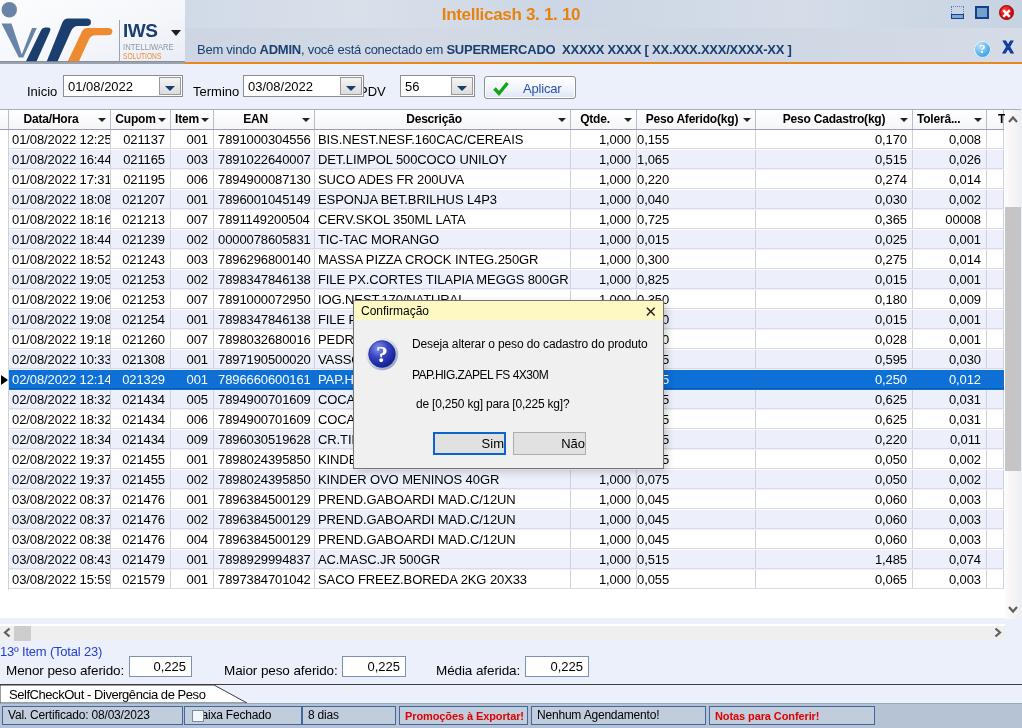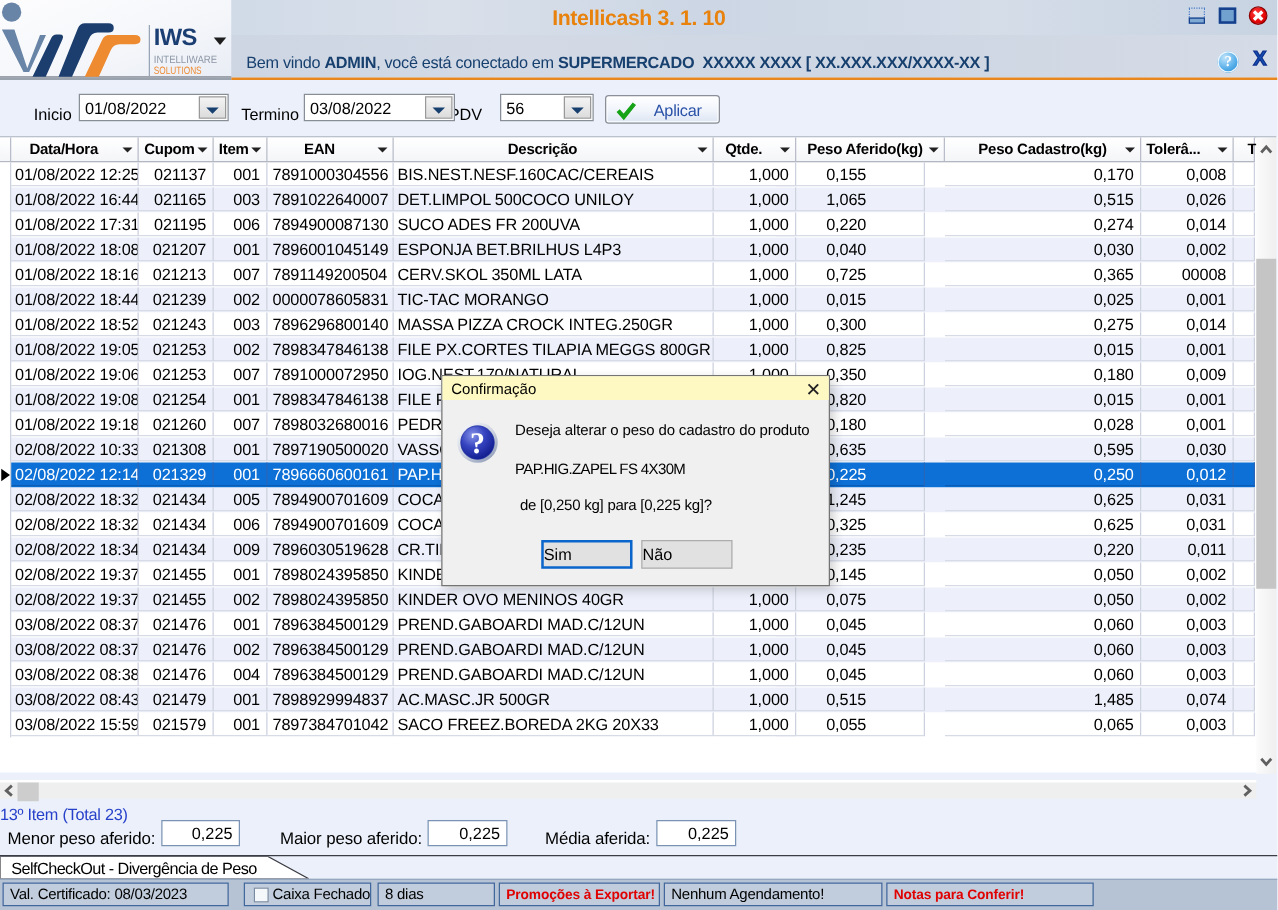--- a/index.html
+++ b/index.html
@@ -72,21 +72,21 @@
 .row.alt{background:#edf0fa}
 .row.sel{background:#0c70d6;color:#fff}
 .c{position:absolute;top:0;height:19px;line-height:19px;font-size:13px;letter-spacing:-0.1px;border-right:1px solid #ccd1de;border-bottom:1px solid #d7dbe6;overflow:hidden;white-space:nowrap}
 .row.sel .c{border-right-color:#2a66b8;border-bottom-color:#0a5cb4}
 .c1{left:9px;width:102px;padding-left:3px}
 .c2{left:111px;width:60px;text-align:right;padding-right:5px}
 .c3{left:171px;width:43px;text-align:right;padding-right:5px}
 .c4{left:214px;width:101px;padding-left:4px}
 .c5{left:315px;width:256px;padding-left:3px}
 .c6{left:571px;width:66px;text-align:right;padding-right:5px}
-.c7{left:621px;width:119px;text-align:center;padding-right:6px}
+.c7{left:637px;width:119px;text-align:left;padding-right:6px}
 .c8{left:756px;width:157px;text-align:right;padding-right:5px}
 .c9{left:913px;width:74px;text-align:right;padding-right:5px}
 .c10,.c10e{left:987px;width:17px}
 .mark{position:absolute;left:1px;top:5px;width:0;height:0;border-top:5px solid transparent;border-bottom:5px solid transparent;border-left:7px solid #000;z-index:3}
 .gutl{position:absolute;left:8px;top:20px;width:1px;height:460px;background:#ccd1de;z-index:2}
 .gutw{position:absolute;left:0;top:20px;width:8px;height:460px;background:#fff;z-index:2}
 
 
 #vscroll{position:absolute;left:1005px;top:0;width:16px;height:509px;background:linear-gradient(to right,#fbfbfb,#efefef)}
 #vthumb{position:absolute;left:0;top:97px;width:16px;height:264px;background:#c5c5c5}
@@ -113,21 +113,21 @@
 .panel.red{color:#e00000;font-weight:bold;font-size:11px;letter-spacing:-0.1px;line-height:18px}
 #cfbox{position:absolute;left:7px;top:3px;width:12px;height:12px;background:#f4f8fb;border:1px solid #7a8aa0}
 
 
 #dialog{left:353px;top:300px;width:311px;height:169px;background:#f0f0f0;border:1px solid #747474;box-shadow:3px 3px 8px rgba(0,0,0,0.18)}
 #dlgtitle{position:absolute;left:0;top:0;width:100%;height:19px;background:#fef9c3}
 #dlgtitle .dt{position:absolute;left:7px;top:3px;font-size:12px;color:#000}
 #dlgx{position:absolute;right:6px;top:2px;font-size:15px;color:#222;font-weight:normal}
 #dlgicon{position:absolute;left:11px;top:36px}
 .dlgtext{position:absolute;left:58px;font-size:12px;color:#000}
-.dlgbtn{position:absolute;top:131px;width:73px;height:23px;background:#e1e1e1;border:1px solid #adadad;font-size:13px;text-align:left;line-height:21px}
+.dlgbtn{position:absolute;top:131px;width:73px;height:23px;background:#e1e1e1;border:1px solid #adadad;font-size:13px;text-align:right;line-height:21px}
 #btnsim{left:79px;border:2px solid #0a66cc;line-height:19px}
 #btnnao{left:159px}
 </style></head>
 <body>
 <div id="stage">
 
 <div class="ab" id="titlebar"></div>
 <div class="ab" id="title">Intellicash 3. 1. 10</div>
 <div class="ab" id="btnmin">
       <span class="dot"></span>
@@ -515,21 +515,21 @@
 <div class="ab" id="tabline"></div>
 <div class="ab" id="tab">
  <svg width="248" height="18" viewBox="0 0 248 18">
         <path d="M0,0 L214,0 L247,18 L0,18 Z" fill="#ffffff" stroke="#3c3c44" stroke-width="1"></path>
       </svg>
  <span id="tabtext">SelfCheckOut - Divergência de Peso</span>
 </div>
 
 <div class="ab" id="statusbar">
  <div class="panel" style="left:2px;width:181px">Val. Certificado: 08/03/2023</div>
- <div class="panel" style="left:195px;width:102px;padding-left:22px"><span id="cfbox"></span>Caixa Fechado</div>
+ <div class="panel" style="left:184px;width:118px;padding-left:8px"><span id="cfbox"></span>Caixa Fechado</div>
  <div class="panel" style="left:302px;width:94px">8 dias</div>
  <div class="panel red" style="left:399px;width:129px">Promoções à Exportar!</div>
  <div class="panel red" style="left:709px;width:166px">Notas para Conferir!</div>
  <div class="panel" style="left:531px;width:175px">Nenhum Agendamento!</div>
 </div>
 
 <div class="ab" id="dialog">
  <div id="dlgtitle">
         <span class="dt">Confirmação</span>
         <span id="dlgx">✕</span>

